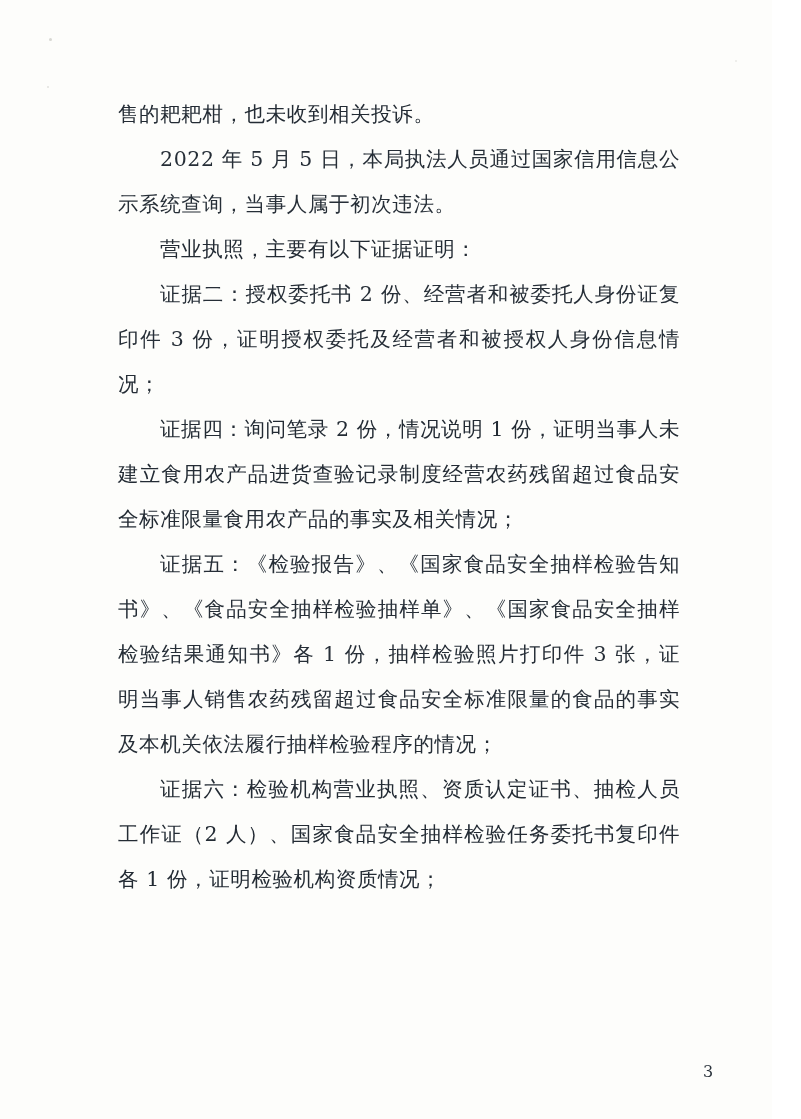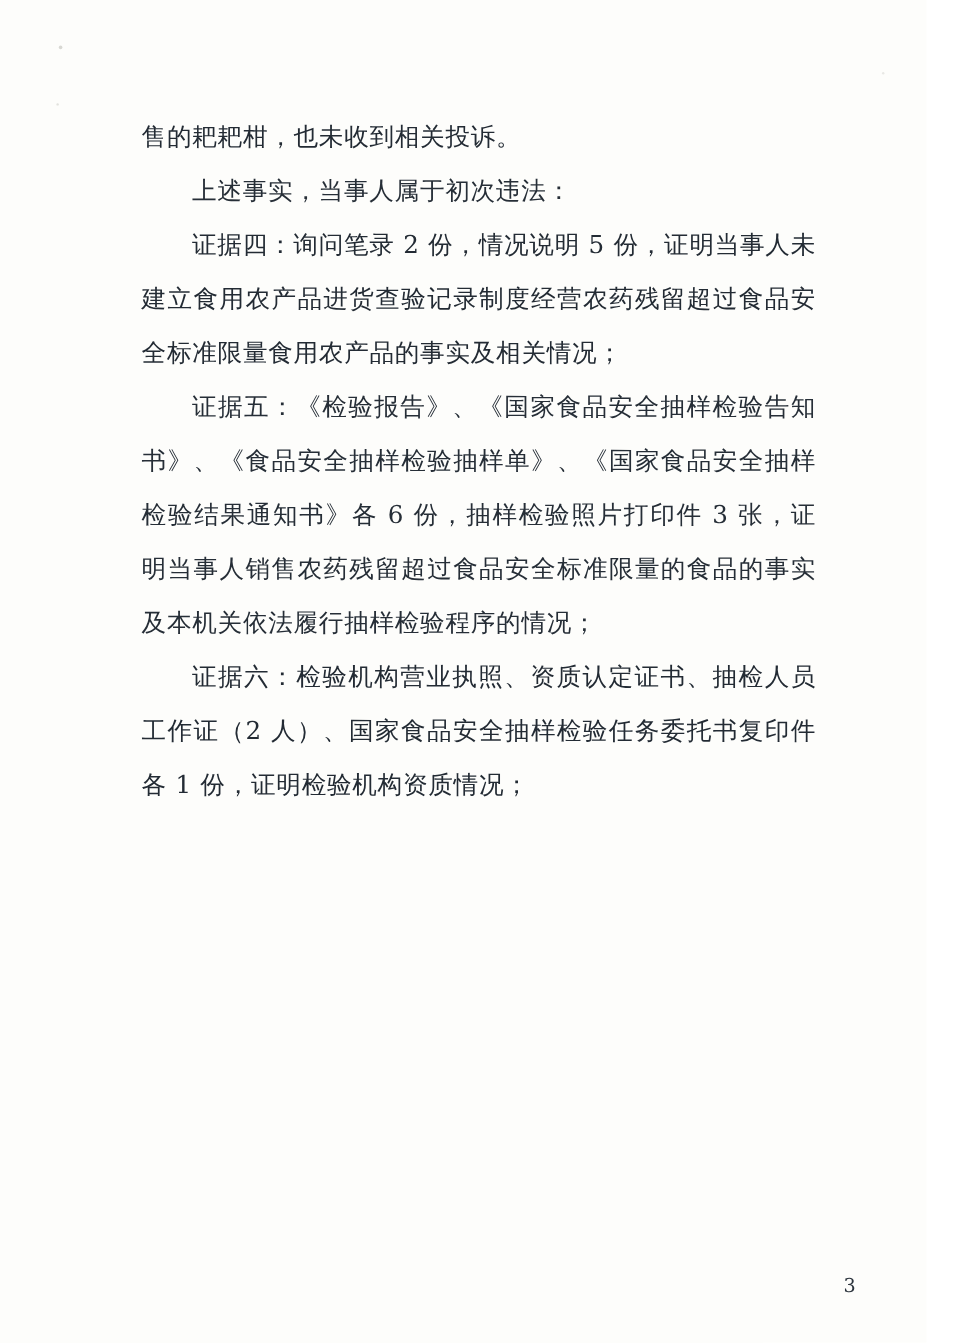--- a/index.html
+++ b/index.html
@@ -65,22 +65,24 @@
 <body>
 
 <div class="page">
 
   <div class="speckle sp1"></div>
   <div class="speckle sp2"></div>
   <div class="speckle sp3"></div>
 
   <div class="body-text">
     <p class="para noindent">售的耙耙柑，也未收到相关投诉。</p>
-    <p class="para">上述事实，当事人属于初次违法：</p>
-    <p class="para">证据四：询问笔录 2 份，情况说明 5 份，证明当事人未建立食用农产品进货查验记录制度经营农药残留超过食品安全标准限量食用农产品的事实及相关情况；</p>
-    <p class="para">证据五：《检验报告》、《国家食品安全抽样检验告知书》、《食品安全抽样检验抽样单》、《国家食品安全抽样检验结果通知书》各 6 份，抽样检验照片打印件 3 张，证明当事人销售农药残留超过食品安全标准限量的食品的事实及本机关依法履行抽样检验程序的情况；</p>
+    <p class="para">2022 年 5 月 5 日，本局执法人员通过国家信用信息公示系统查询，当事人属于初次违法。</p>
+    <p class="para">营业执照，主要有以下证据证明：</p>
+    <p class="para">证据二：授权委托书 2 份、经营者和被委托人身份证复印件 3 份，证明授权委托及经营者和被授权人身份信息情况；</p>
+    <p class="para">证据四：询问笔录 2 份，情况说明 1 份，证明当事人未建立食用农产品进货查验记录制度经营农药残留超过食品安全标准限量食用农产品的事实及相关情况；</p>
+    <p class="para">证据五：《检验报告》、《国家食品安全抽样检验告知书》、《食品安全抽样检验抽样单》、《国家食品安全抽样检验结果通知书》各 1 份，抽样检验照片打印件 3 张，证明当事人销售农药残留超过食品安全标准限量的食品的事实及本机关依法履行抽样检验程序的情况；</p>
     <p class="para">证据六：检验机构营业执照、资质认定证书、抽检人员工作证（2 人）、国家食品安全抽样检验任务委托书复印件各 1 份，证明检验机构资质情况；</p>
 
   </div>
 
   <div class="page-number">3</div>
 
 </div>
 
 </body></html>

